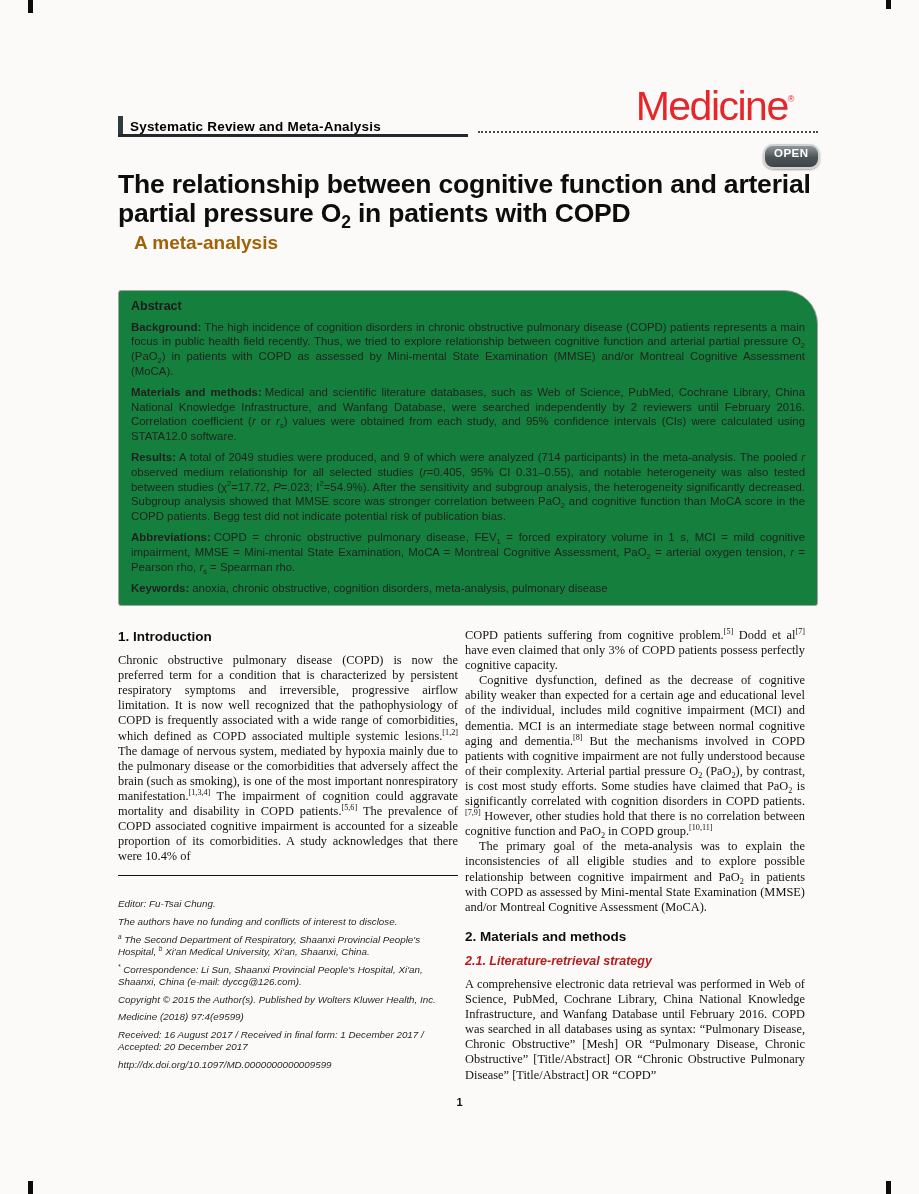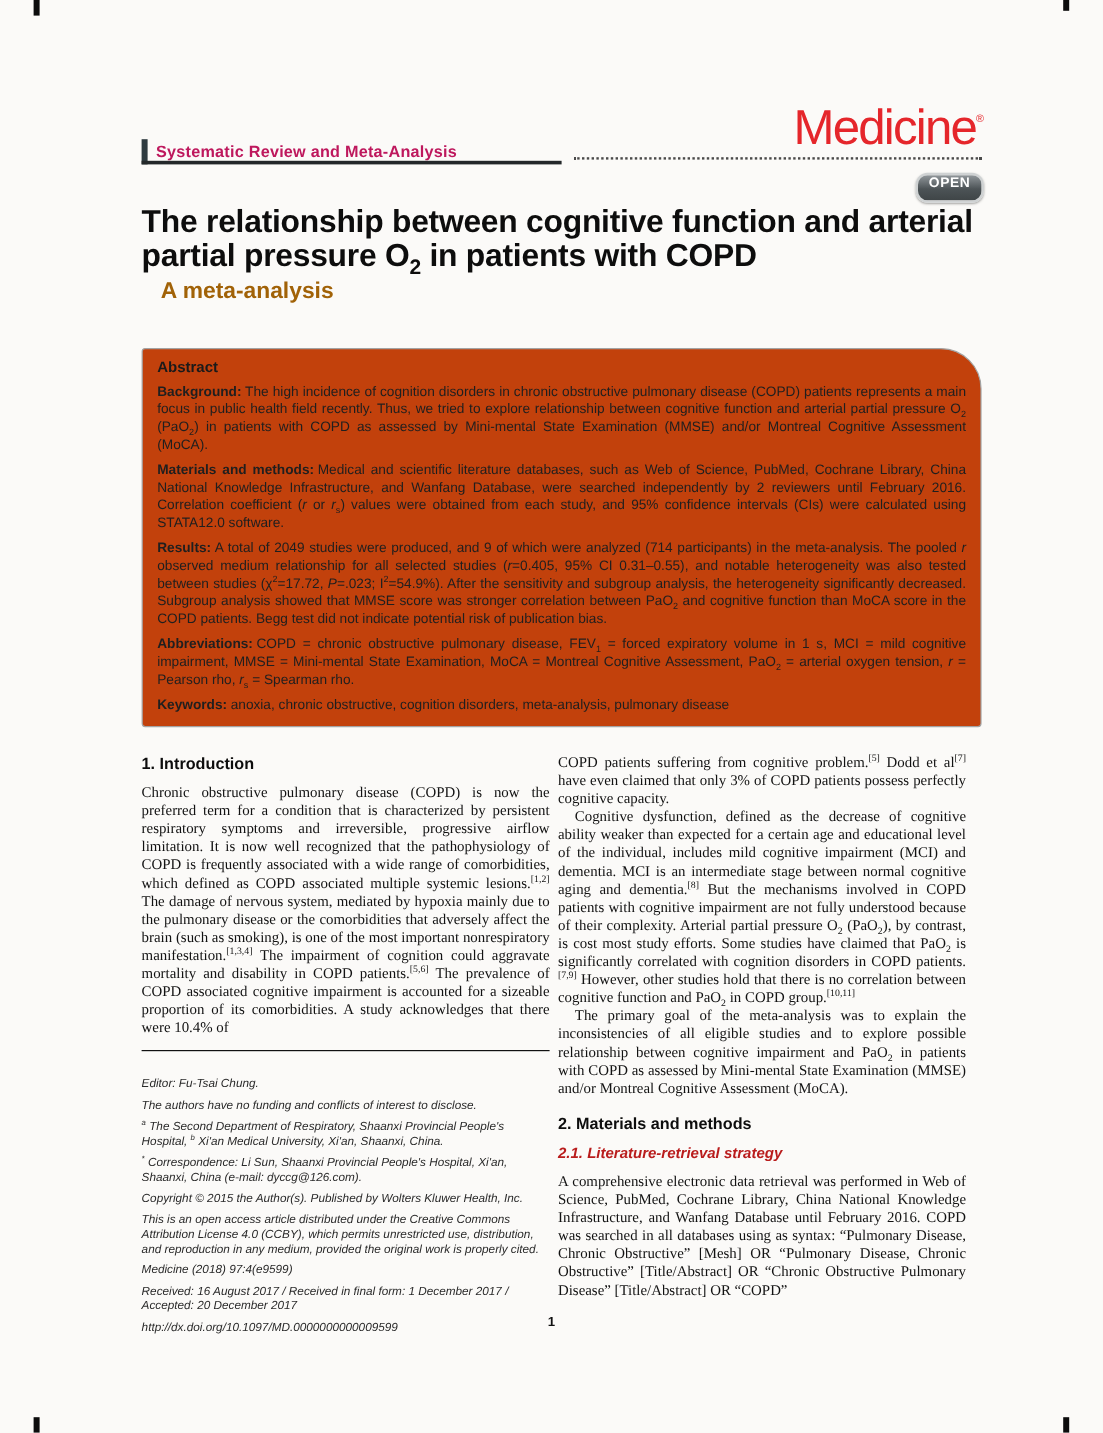--- a/index.html
+++ b/index.html
@@ -14,43 +14,43 @@
   
   .mark{position:absolute;background:#0c0c0c;}
   .mark.tl{left:28px;top:0;width:5px;height:13px;}
   .mark.tr{right:28px;top:0;width:5px;height:9px;}
   .mark.bl{left:28px;bottom:0;width:5px;height:13px;}
   .mark.br{right:28px;bottom:0;width:5px;height:13px;}
 
   
   .kicker-row{position:absolute;left:118px;top:116px;display:flex;align-items:center;}
   .kicker-bar{width:5px;height:21px;background:#2e3b40;margin-right:7px;}
-  .kicker{font-size:13.5px;font-weight:bold;color:#be185d;letter-spacing:.2px;}
+  .kicker{font-size:13.5px;font-weight:bold;color:#000000;letter-spacing:.2px;}
   .rule-solid{position:absolute;left:118px;top:134px;width:350px;height:2.6px;background:#23282a;}
   .rule-dotted{position:absolute;left:478px;top:131px;width:340px;border-bottom:2.4px dotted #4a4a4a;}
-  .logo{position:absolute;left:610px;top:86px;width:210px;text-align:right;
+  .logo{position:absolute;left:610px;top:86px;width:210px;text-align:center;
         font-family:"Liberation Sans",sans-serif;font-size:41px;font-weight:500;
         color:#e5262b;letter-spacing:-1.5px;line-height:1;}
   .logo sup{font-size:9px;letter-spacing:0;vertical-align:18px;}
   .open-badge{position:absolute;left:763px;top:144px;
         background:linear-gradient(#90969a,#4c5356 55%,#3f4547);
         border:2.5px solid #cfd2d3;border-radius:10px;
         color:#fff;font-weight:bold;font-size:11.5px;letter-spacing:.5px;
         padding:1px 9px 8px;box-shadow:0 1px 2px rgba(0,0,0,.35);}
 
   
   .title{position:absolute;left:118px;top:170px;width:710px;
         font-size:26.5px;font-weight:bold;color:#0d0d0d;line-height:1.09;letter-spacing:-.2px;}
   .subtitle{position:absolute;left:134px;top:232px;font-size:19px;font-weight:bold;color:#a16207;}
   .authors{position:absolute;left:118px;top:262px;width:700px;font-size:12.5px;color:#1c1c1c;}
 
   
   .abs-box{position:absolute;left:118px;top:290px;width:700px;box-sizing:border-box;
         border:1.4px solid #a3a3a3;border-radius:3px 34px 3px 3px;
-        padding:7px 12px 10px;background:#c2410c;}
+        padding:7px 12px 10px;background:#15803d;}
   .abs-title{font-size:12.5px;font-weight:bold;margin:1px 0 2px;}
   .abs-p{margin:6.5px 0 0;font-size:11.4px;line-height:14.7px;text-align:justify;color:#1f1f1f;}
   .abs-p b{margin-right:3px;}
 
   
   .cols{position:absolute;left:118px;top:628px;width:700px;display:flex;gap:7px;}
   .col{width:340px;font-family:"Liberation Serif",serif;font-size:12.4px;line-height:15.1px;
        text-align:justify;color:#121212;}
   .h-sec{font-family:"Liberation Sans",sans-serif;font-size:13.5px;font-weight:bold;
        color:#0d0d0d;margin:1px 0 9px;text-align:left;}
@@ -107,21 +107,20 @@
     <div class="col">
       <div class="h-sec">1. Introduction</div>
       <p>Chronic obstructive pulmonary disease (COPD) is now the preferred term for a condition that is characterized by persistent respiratory symptoms and irreversible, progressive airflow limitation. It is now well recognized that the pathophysiology of COPD is frequently associated with a wide range of comorbidities, which defined as COPD associated multiple systemic lesions.<sup>[1,2]</sup> The damage of nervous system, mediated by hypoxia mainly due to the pulmonary disease or the comorbidities that adversely affect the brain (such as smoking), is one of the most important nonrespiratory manifestation.<sup>[1,3,4]</sup> The impairment of cognition could aggravate mortality and disability in COPD patients.<sup>[5,6]</sup> The prevalence of COPD associated cognitive impairment is accounted for a sizeable proportion of its comorbidities. A study acknowledges that there were 10.4% of</p>
 
       <div class="footnotes">
         <div>Editor: Fu-Tsai Chung.</div>
         <div>The authors have no funding and conflicts of interest to disclose.</div>
         <div><sup>a</sup> The Second Department of Respiratory, Shaanxi Provincial People's Hospital, <sup>b</sup> Xi'an Medical University, Xi'an, Shaanxi, China.</div>
         <div><sup>*</sup> Correspondence: Li Sun, Shaanxi Provincial People's Hospital, Xi'an, Shaanxi, China (e-mail: dyccg@126.com).</div>
         <div>Copyright © 2015 the Author(s). Published by Wolters Kluwer Health, Inc.</div>
-        <div>This is an open access article distributed under the Creative Commons Attribution License 4.0 (CCBY), which permits unrestricted use, distribution, and reproduction in any medium, provided the original work is properly cited.</div>
         <div>Medicine (2018) 97:4(e9599)</div>
         <div>Received: 16 August 2017 / Received in final form: 1 December 2017 / Accepted: 20 December 2017</div>
         <div>http://dx.doi.org/10.1097/MD.0000000000009599</div>
       </div>
     </div>
 
     <div class="col">
       <p>COPD patients suffering from cognitive problem.<sup>[5]</sup> Dodd et al<sup>[7]</sup> have even claimed that only 3% of COPD patients possess perfectly cognitive capacity.</p>
       <p class="ind">Cognitive dysfunction, defined as the decrease of cognitive ability weaker than expected for a certain age and educational level of the individual, includes mild cognitive impairment (MCI) and dementia. MCI is an intermediate stage between normal cognitive aging and dementia.<sup>[8]</sup> But the mechanisms involved in COPD patients with cognitive impairment are not fully understood because of their complexity. Arterial partial pressure O<sub>2</sub> (PaO<sub>2</sub>), by contrast, is cost most study efforts. Some studies have claimed that PaO<sub>2</sub> is significantly correlated with cognition disorders in COPD patients.<sup>[7,9]</sup> However, other studies hold that there is no correlation between cognitive function and PaO<sub>2</sub> in COPD group.<sup>[10,11]</sup></p>
       <p class="ind">The primary goal of the meta-analysis was to explain the inconsistencies of all eligible studies and to explore possible relationship between cognitive impairment and PaO<sub>2</sub> in patients with COPD as assessed by Mini-mental State Examination (MMSE) and/or Montreal Cognitive Assessment (MoCA).</p>

